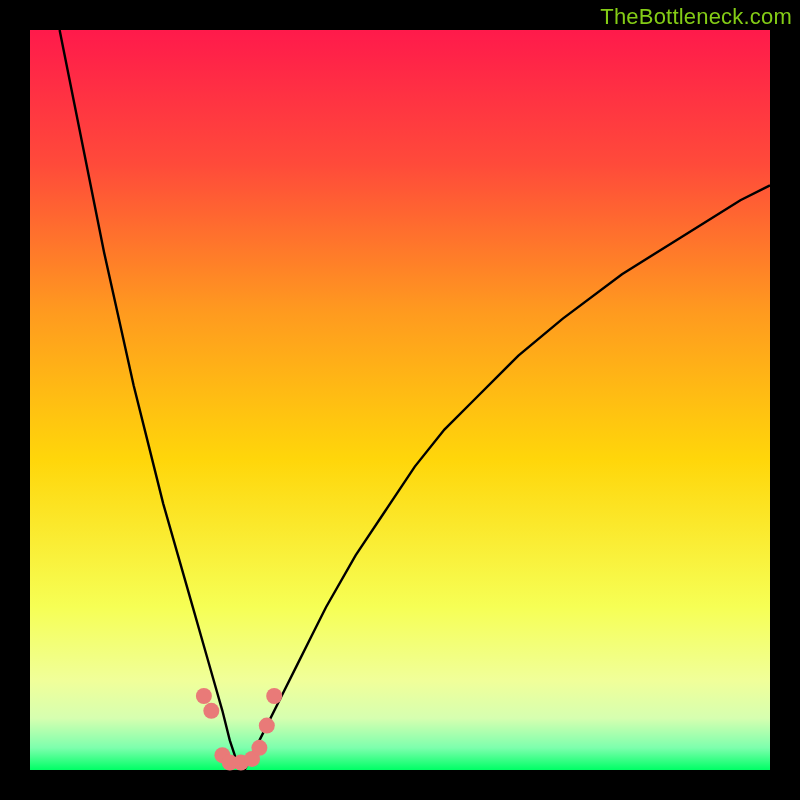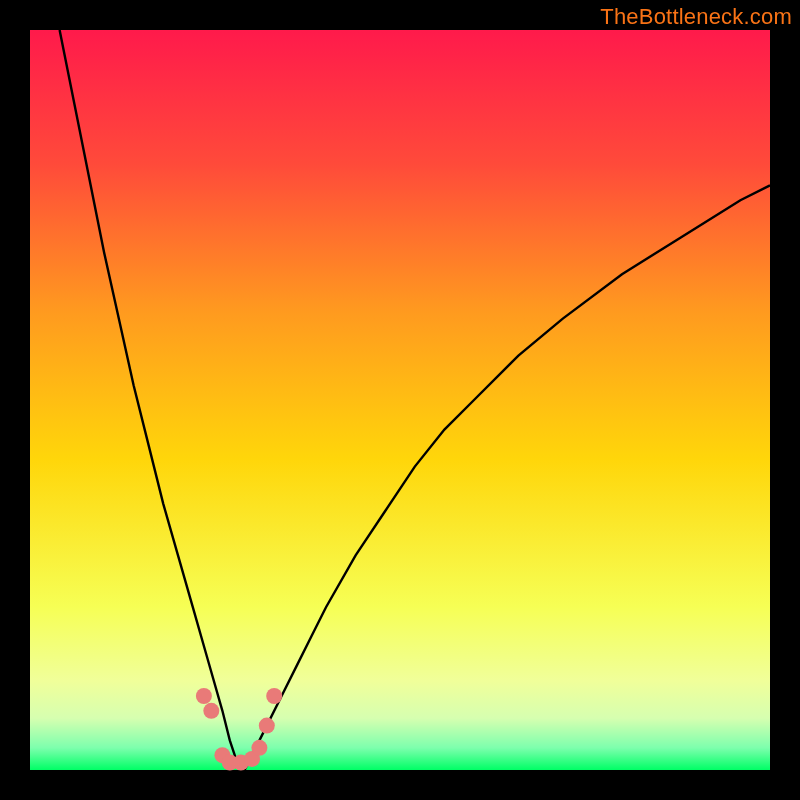--- a/index.html
+++ b/index.html
@@ -25,21 +25,21 @@
     top: 0;
     width: 740px;
     height: 740px;
   }
   .watermark {
     position: absolute;
     top: 4px;
     right: 8px;
     font-size: 22px;
     font-weight: 500;
-    color: #f97316;
+    color: #84cc16;
     letter-spacing: 0.2px;
   }
   svg.curves {
     position: absolute;
     left: 0;
     top: 0;
     width: 740px;
     height: 740px;
     overflow: visible;
   }

